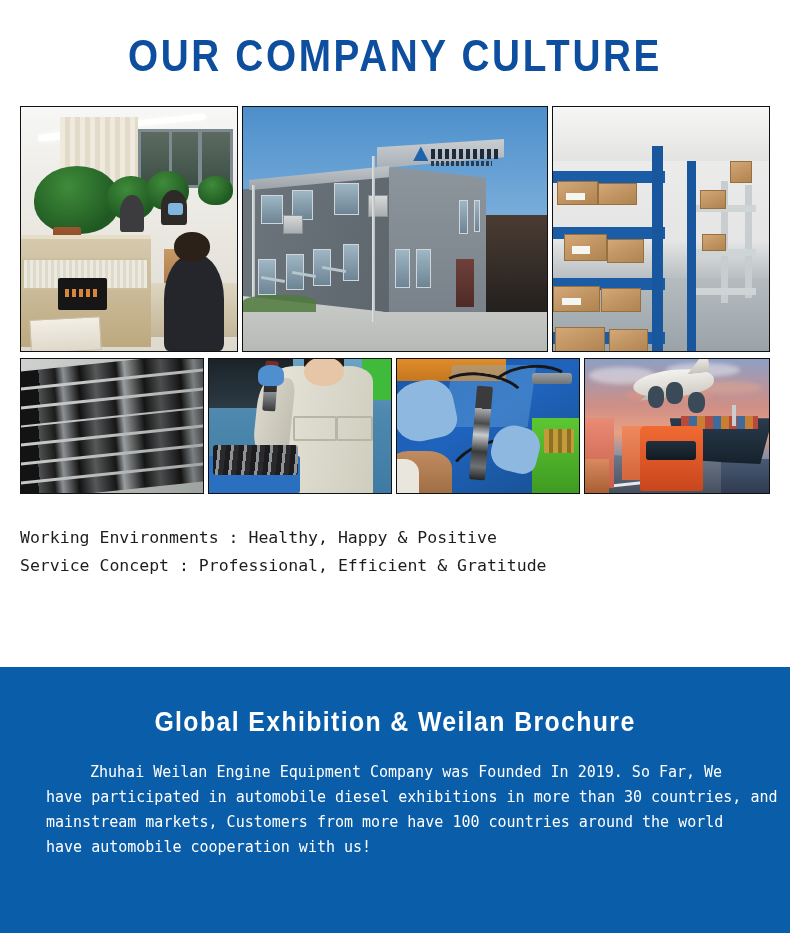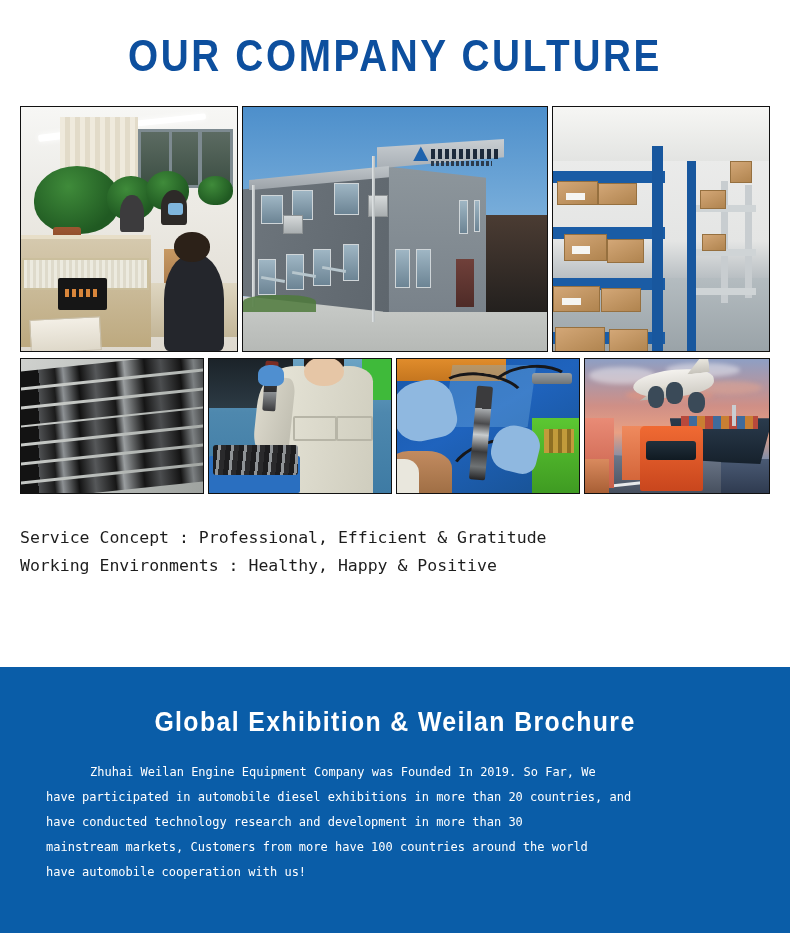--- a/index.html
+++ b/index.html
@@ -501,21 +501,21 @@
     letter-spacing: 1.5px;
     text-align: center;
     margin: 0;
     padding-top: 40px;
     transform: scaleX(0.92);
     white-space: nowrap;
   }
   .banner-body {
     color: #ffffff;
     font-family: "DejaVu Sans Mono", "Liberation Mono", monospace;
-    font-size: 12px;
+    font-size: 15px;
     line-height: 25px;
     padding: 22px 58px 0 46px;
   }
   .banner-body div { white-space: nowrap; }
   .banner-body .indent { padding-left: 44px; }
 </style>
 </head>
 <body>
 
 <h1 class="page-title">OUR COMPANY CULTURE</h1>
@@ -686,26 +686,25 @@
         <div class="eng e1"></div>
           <div class="eng e2"></div>
           <div class="eng e3"></div>
       </div>
     </div>
 
   </div>
 </div>
 
 <div class="culture">
+  <div>Working Environments : Healthy, Happy &amp; Positive</div>
   <div>Service Concept : Professional, Efficient &amp; Gratitude</div>
-  <div>Working Environments : Healthy, Happy &amp; Positive</div>
 </div>
 
 <div class="banner">
   <h2 class="banner-title">Global Exhibition &amp; Weilan Brochure</h2>
   <div class="banner-body">
     <div class="indent">Zhuhai Weilan Engine Equipment Company was Founded In 2019. So Far, We</div>
-    <div>have participated in automobile diesel exhibitions in more than 20 countries, and</div>
-    <div>have conducted technology research and development in more than 30</div>
+    <div>have participated in automobile diesel exhibitions in more than 30 countries, and</div>
     <div>mainstream markets, Customers from more have 100 countries around the world</div>
     <div>have automobile cooperation with us!</div>
   </div>
 </div>
 
 </body></html>

